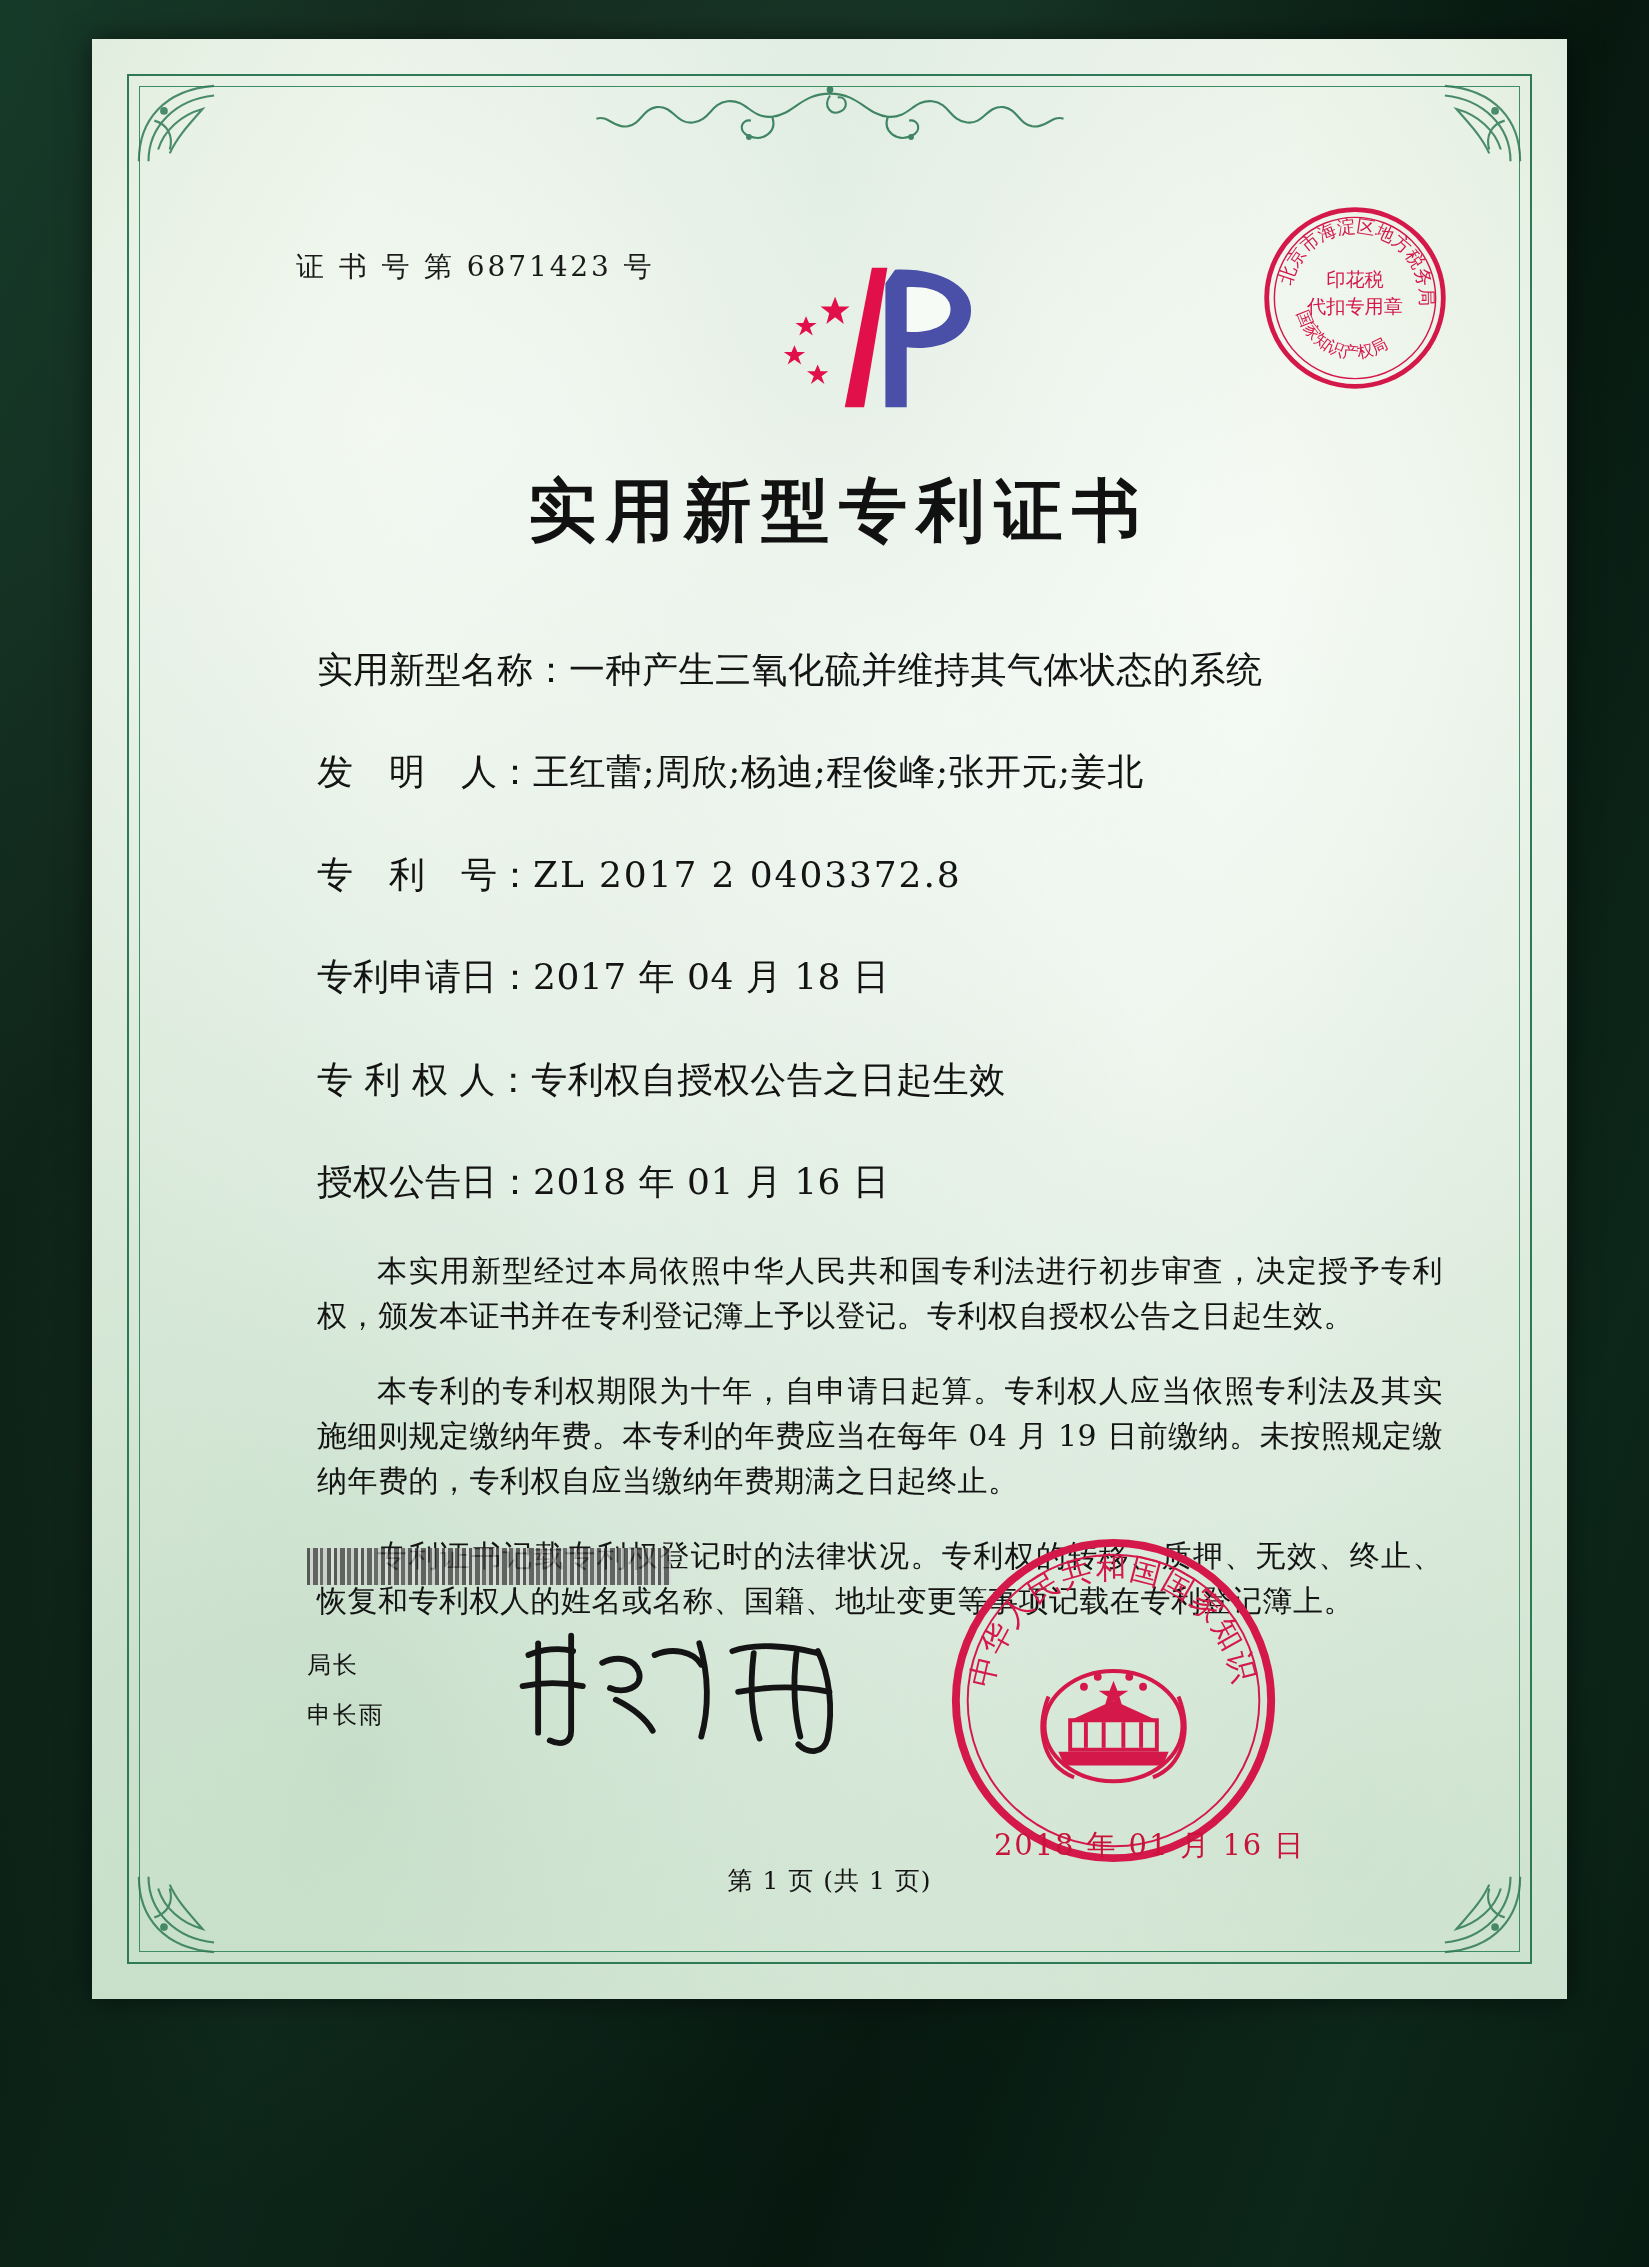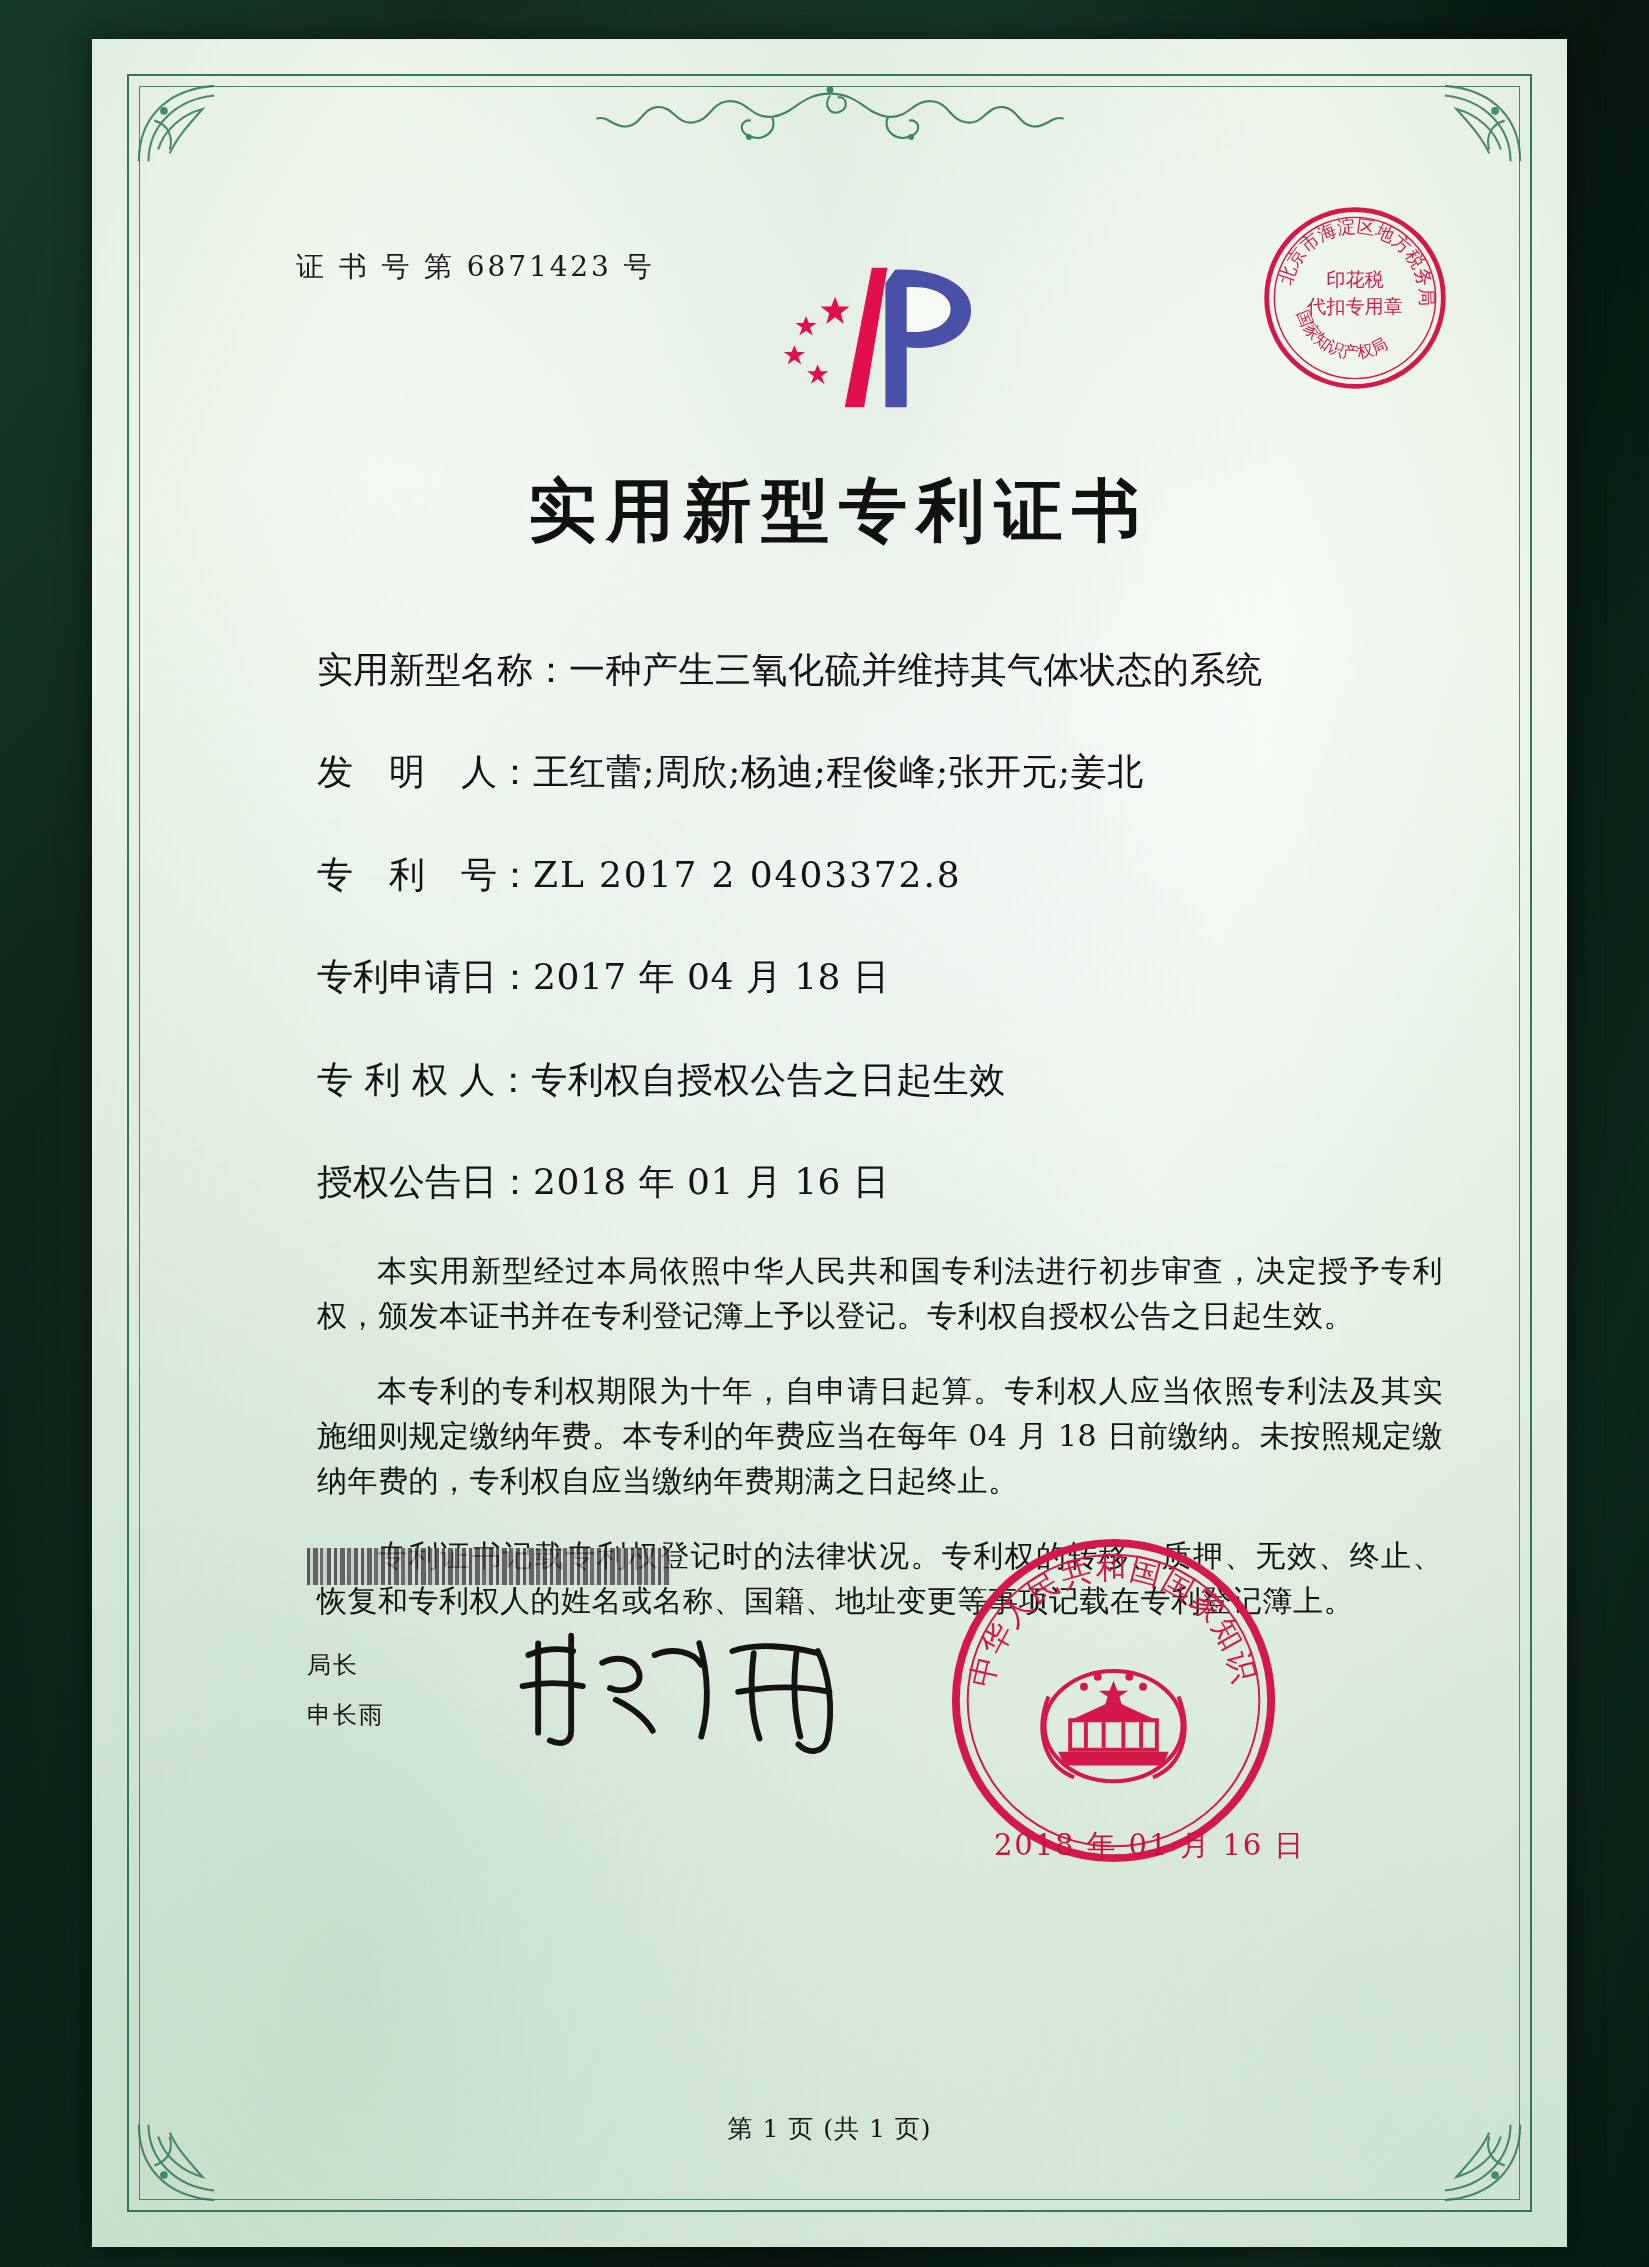--- a/index.html
+++ b/index.html
@@ -16,21 +16,21 @@
     background:
       linear-gradient(110deg,#13402b 0%,#0c2719 18%,#143a28 40%,#0a2417 65%,#143c29 85%,#0b2a1b 100%);
   }
   .board:after{
     content:"";position:absolute;inset:0;
     background:radial-gradient(ellipse at 30% 20%, rgba(255,255,255,.05), rgba(0,0,0,.35) 70%);
   }
   
   .paper{
     position:absolute;
-    left:92px;top:39px;width:1475px;height:2208px;
+    left:92px;top:39px;width:1475px;height:1960px;
     background:
       radial-gradient(ellipse at 50% 45%, #ffffff 0%, #f7fbf6 45%, #e9f2e6 78%, #dbeada 100%);
     box-shadow:0 0 27px rgba(0,0,0,.55);
   }
   .paper:before{
     content:"";position:absolute;inset:0;
     background:
       radial-gradient(ellipse at 18% 88%, rgba(168,205,175,.55) 0%, rgba(168,205,175,0) 55%),
       radial-gradient(ellipse at 85% 92%, rgba(176,210,183,.45) 0%, rgba(176,210,183,0) 50%),
       radial-gradient(ellipse at 50% 8%, rgba(190,215,195,.35) 0%, rgba(190,215,195,0) 45%);
@@ -246,21 +246,21 @@
       <div class="field">
         <span class="lbl">专 利 权 人：</span><span class="val">专利权自授权公告之日起生效</span>
       </div>
       <div class="field">
         <span class="lbl">授权公告日：</span><span class="val">2018 年 01 月 16 日</span>
       </div>
     </div>
 
     <div class="paras">
       <p class="para">本实用新型经过本局依照中华人民共和国专利法进行初步审查，决定授予专利权，颁发本证书并在专利登记簿上予以登记。专利权自授权公告之日起生效。</p>
-      <p class="para">本专利的专利权期限为十年，自申请日起算。专利权人应当依照专利法及其实施细则规定缴纳年费。本专利的年费应当在每年 04 月 18 日前缴纳。未按照规定缴纳年费的，专利权自应当缴纳年费期满之日起终止。</p>
+      <p class="para">本专利的专利权期限为十年，自申请日起算。专利权人应当依照专利法及其实施细则规定缴纳年费。本专利的年费应当在每年 04 月 19 日前缴纳。未按照规定缴纳年费的，专利权自应当缴纳年费期满之日起终止。</p>
       <p class="para">专利证书记载专利权登记时的法律状况。专利权的转移、质押、无效、终止、恢复和专利权人的姓名或名称、国籍、地址变更等事项记载在专利登记簿上。</p>
     </div>
 
     <div class="barcode"></div>
 
     <div class="signature-block">
       <div class="sig-label">局长</div>
       <div class="sig-label">申长雨</div>
     </div>
 

